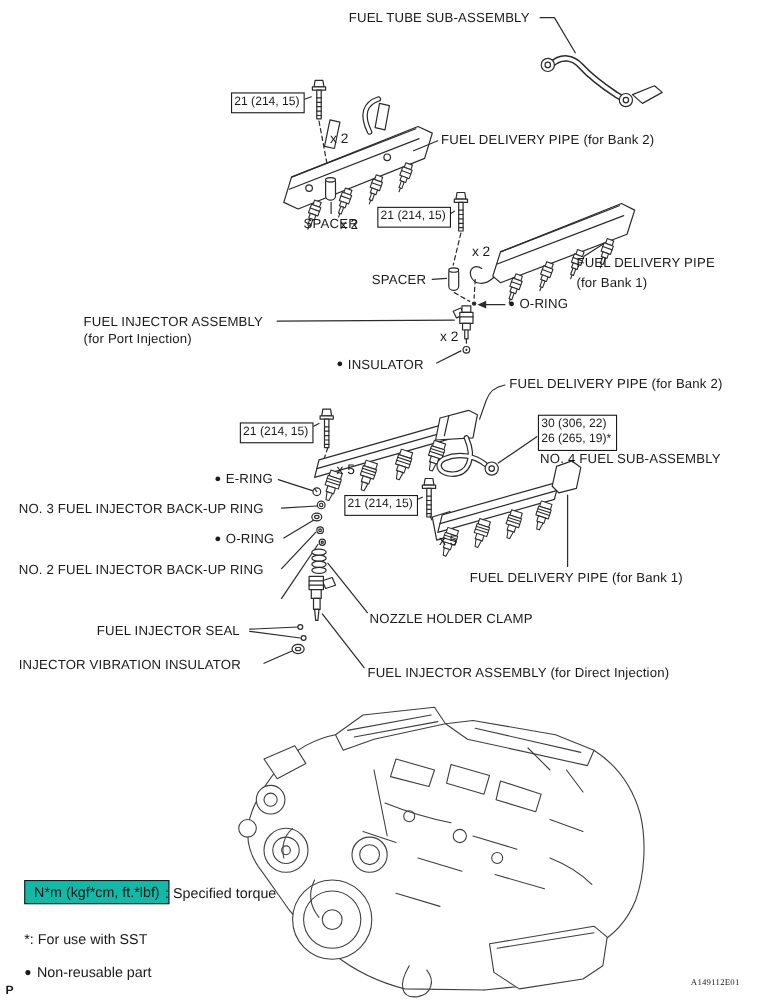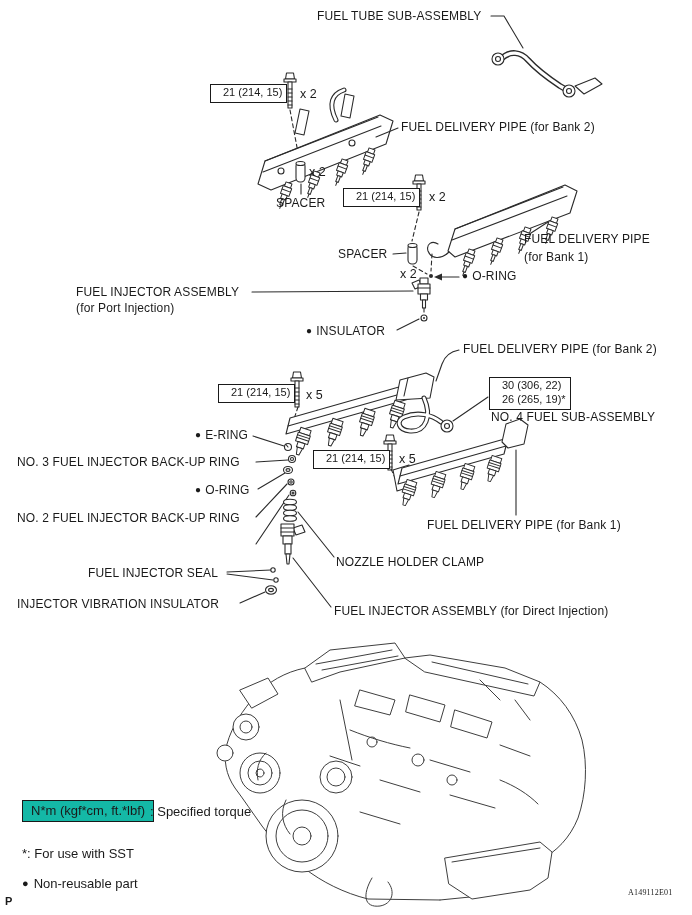--- a/index.html
+++ b/index.html
@@ -5,23 +5,23 @@
   html,body { margin:0; padding:0; background:#fff; }
   .page {
     position:relative; width:692px; height:915px; background:#ffffff;
     font-family:"Liberation Sans", sans-serif; color:#1a1a1a; overflow:hidden;
   }
   .art { position:absolute; left:0; top:0; }
   .lbl { position:absolute; font-size:12px; letter-spacing:.15px; white-space:nowrap; line-height:1.3; }
   .lbl .dot { font-size:10px; margin-right:4px; vertical-align:1px; }
   .tq {
     position:absolute; border:1.6px solid #1a1a1a; background:#fff;
-    font-size:11px; padding:1px 4px 2px 12px; white-space:nowrap; line-height:1.25;
+    font-size:11px; padding:1px 4px 2px 2px; white-space:nowrap; line-height:1.25;
   }
-  .qty { position:absolute; font-size:12.5px; white-space:nowrap; }
+  .qty { position:absolute; font-size:12.5px; white-space:nowrap;margin-top:32px; }
   .legend-box {
     position:absolute; border:1.5px solid #1a1a1a; background:#14b8a6;
     font-size:13px; padding:2px 8px 3px 8px; white-space:nowrap;
   }
   .note { position:absolute; font-size:13px; white-space:nowrap; }
   .note .dot { font-size:11px; margin-right:5px; vertical-align:1px; }
   .figcode { position:absolute; font-size:8px; letter-spacing:.2px;font-family:Liberation Serif, serif; }
   .pagemark { position:absolute; font-size:11px; font-weight:bold; }
 </style>
 </head>

